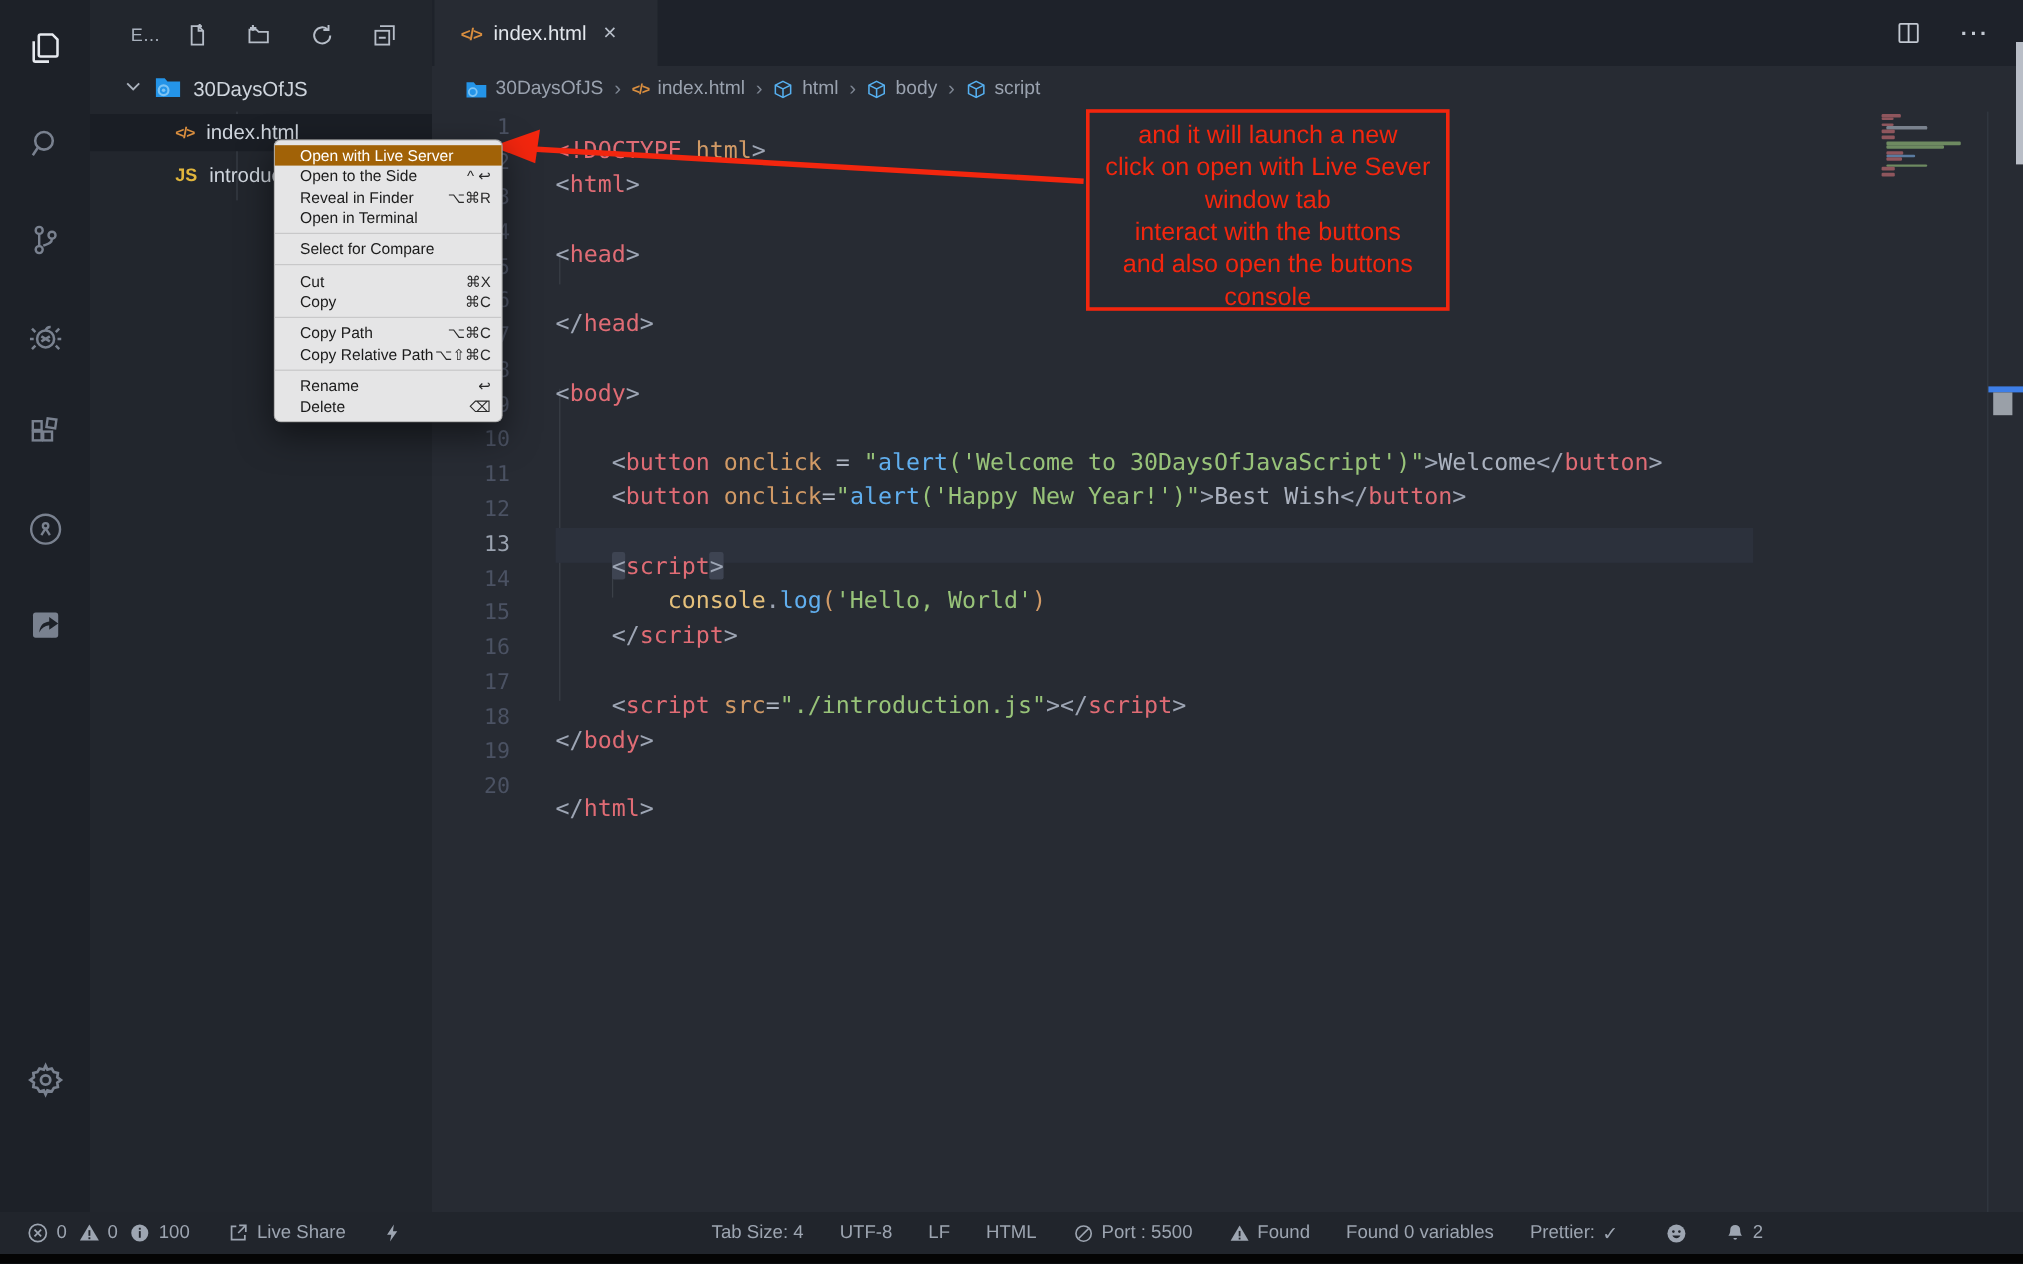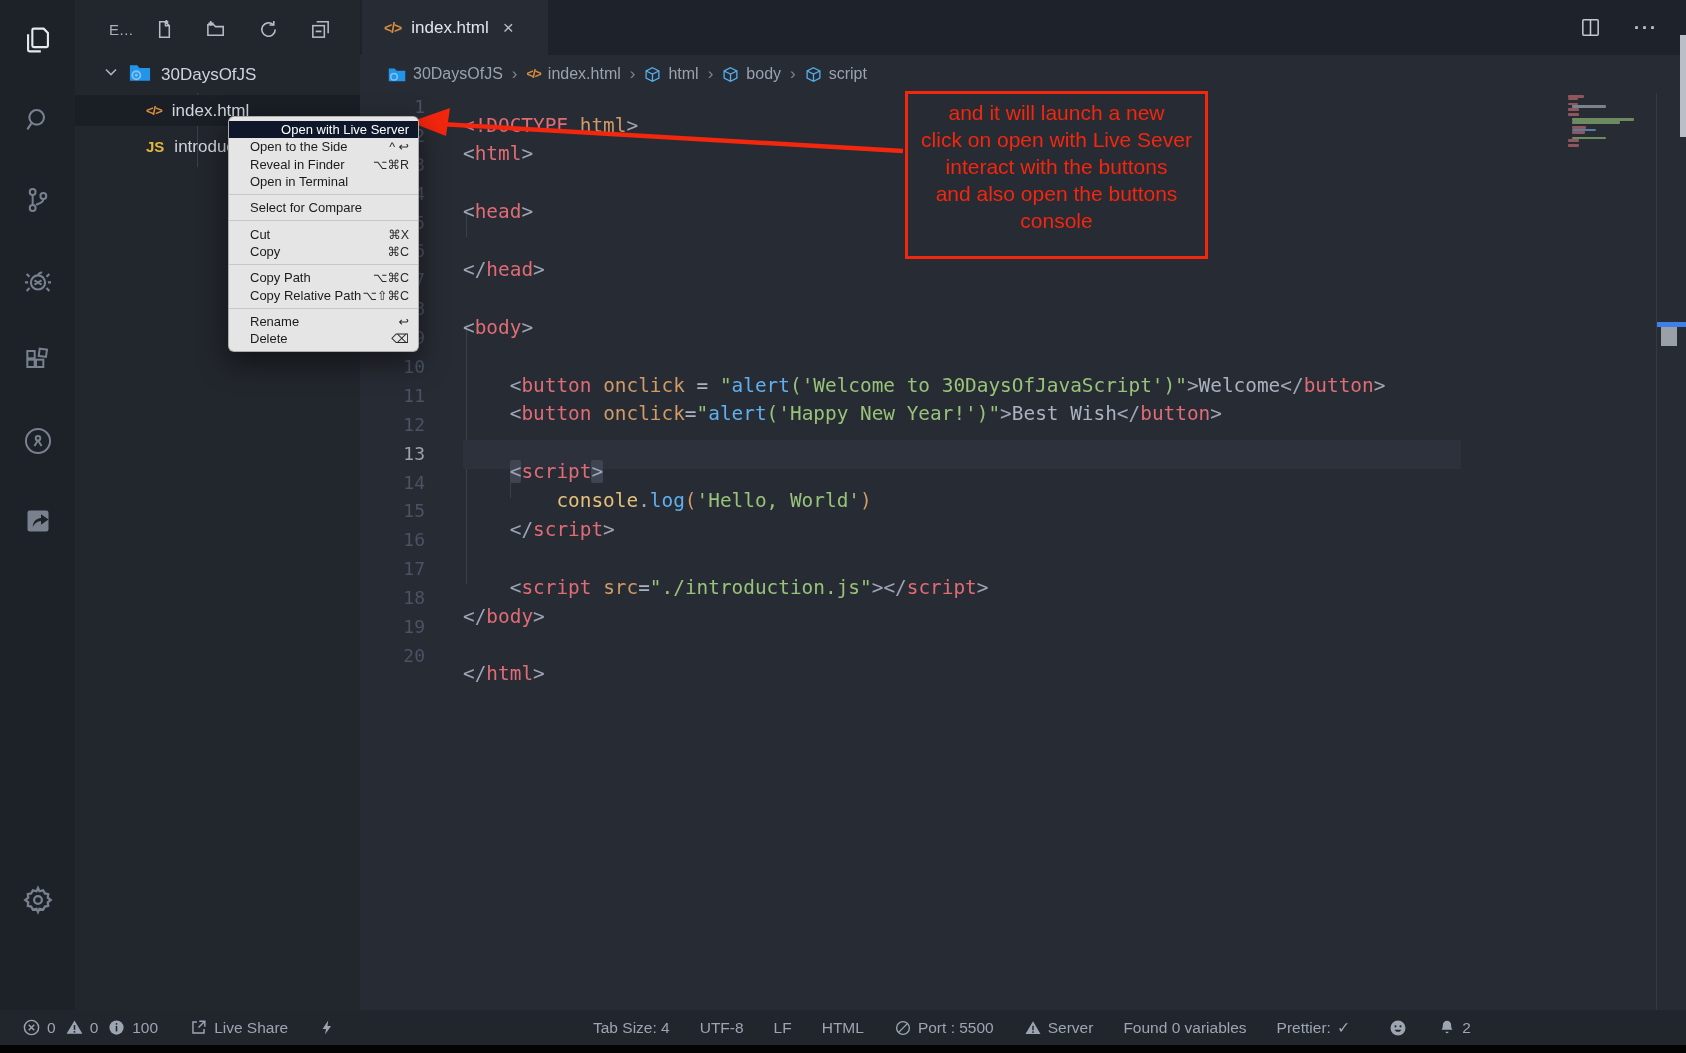--- a/index.html
+++ b/index.html
@@ -63,21 +63,21 @@
   .minimap { position:absolute; left:1208px; top:95px; width:90px; height:60px; }
   .mm-bar { position:absolute; height:2.5px; border-radius:1px; }
   .ruler-divider { position:absolute; left:1296px; top:93px; width:1px; height:917px; background:#343a43; }
   .ov-marker-blue { position:absolute; left:1297px; top:322px; width:29px; height:5px; background:#3e7fe8; }
   .ov-marker-gray { position:absolute; left:1301px; top:327px; width:16px; height:19px; background:#9aa0a8; }
   .scrollbar-strip { position:absolute; left:1320px; top:35px; width:6px; height:102px; background:#b9bec7; }
   
   .context-menu { position:absolute; left:228px; top:116px; width:191px; background:#e5e5e6; border:1px solid rgba(0,0,0,.25); border-radius:6px; padding:4px 0; box-shadow:0 10px 28px rgba(0,0,0,.5); z-index:30; }
   .menu-item { height:17.3px; display:flex; align-items:center; justify-content:space-between; padding:0 9px 0 21px; font-size:13px; color:#1b1b1b; cursor:pointer; }
   .menu-item .shortcut { color:#2a2a2a; font-size:12.5px; white-space:pre; }
-  .menu-item.highlight { background:#0f172a; color:#fff;justify-content:flex-end; }
+  .menu-item.highlight { background:#a16207; color:#fff; }
   .menu-item.highlight .shortcut { color:#fff; }
   .menu-sep { height:1px; background:#c8c8c9; margin:4px 0; }
   
   .annotation-box { position:absolute; left:905px; top:91px; width:303px; height:168px; border:3px solid #f3260e; color:#f3260e; font-size:21px; line-height:27px; text-align:center; padding-top:5px; z-index:20; background:transparent; }
   .arrow-svg { position:absolute; left:0; top:0; width:1686px; height:1053px; pointer-events:none; z-index:25; }
   
   .status-bar { position:absolute; left:0; top:1010px; width:1686px; height:35px; background:#21252c; color:#9da5b1; font-size:15.5px; z-index:6; }
   .sb-left { position:absolute; left:22px; top:0; height:35px; display:flex; align-items:center; gap:9px; }
   .sb-right { position:absolute; left:593px; top:0; height:35px; display:flex; align-items:center; gap:30px; }
   .sb-item { display:flex; align-items:center; gap:6px; cursor:pointer; white-space:nowrap; }
@@ -361,20 +361,21 @@
       </div>
       <div class="menu-item">
         <span>Delete</span>
         <span class="shortcut">⌫</span>
       </div>
     </div>
 
   <div class="annotation-box" id="annotation-box">
       <div>and it will launch a new</div>
       <div>click on open with Live Sever</div>
+      <div>window tab</div>
       <div>interact with the buttons</div>
       <div>and also open the buttons</div>
       <div>console</div>
     </div>
 
   <svg class="arrow-svg">
     <line x1="903" y1="151" x2="440" y2="124" stroke="#f3260e" stroke-width="4.5"></line>
     <polygon points="410,122 450,108 446,136" fill="#f3260e"></polygon>
   </svg>
 
@@ -435,21 +436,21 @@
             <path d="M6.5 17.5l11-11"></path>
           </svg>
         <span>Port : 5500</span>
       </span>
       <span class="sb-item">
         <svg width="18" height="18" viewBox="0 0 24 24" fill="currentColor">
             <path d="M12 3L22 20H2z"></path>
             <rect x="11" y="9" width="2" height="6" fill="#21252c"></rect>
             <rect x="11" y="16.5" width="2" height="2" fill="#21252c"></rect>
           </svg>
-        <span>Server</span>
+        <span>Found</span>
       </span>
       <span class="sb-item">
           <span>Found 0 variables</span>
         </span>
       <span class="sb-item">
         <span>Prettier:</span>
           <span class="check">✓</span>
       </span>
       <span class="sb-item gap-s">
         <svg width="20" height="20" viewBox="0 0 24 24" fill="currentColor">

